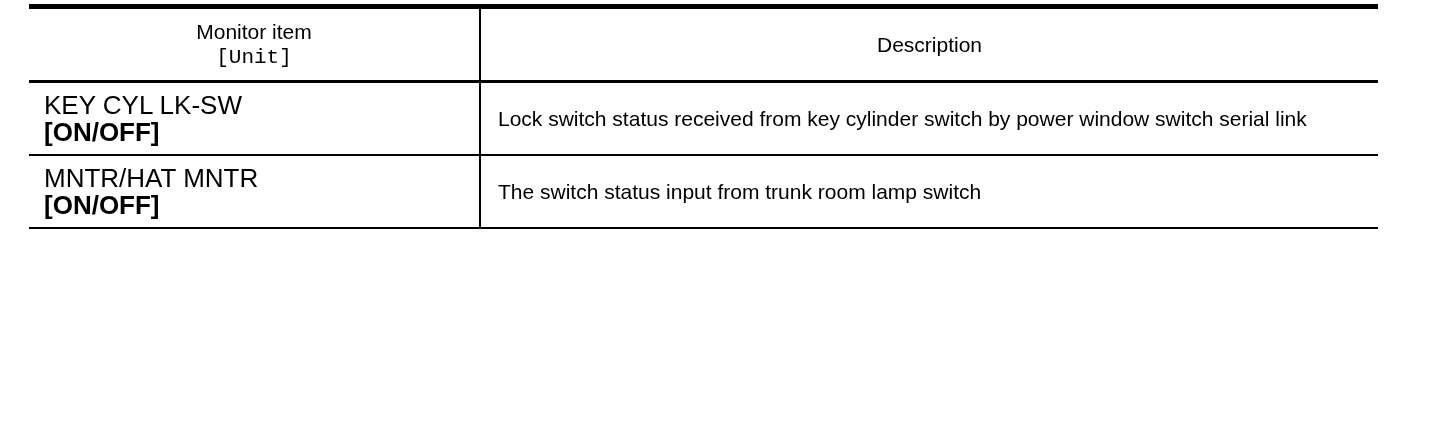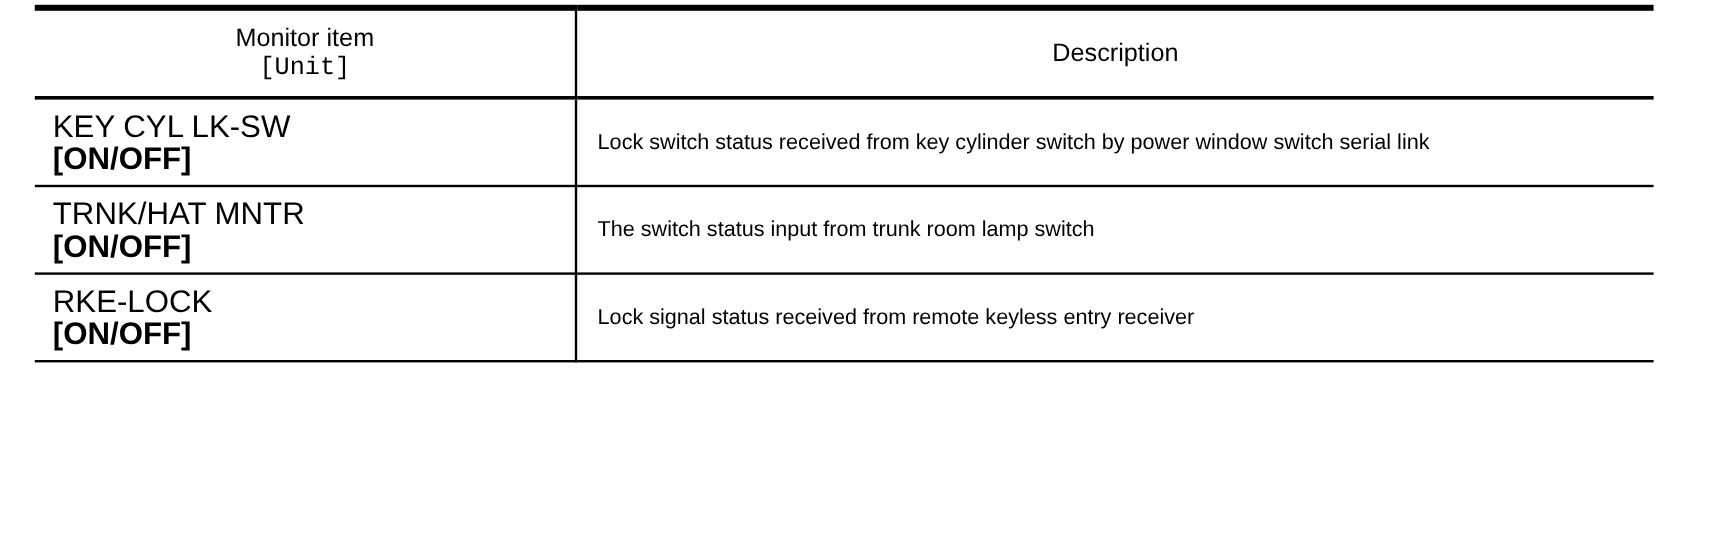--- a/index.html
+++ b/index.html
@@ -82,21 +82,21 @@
     font-size: 26px;
     line-height: 27px;
   }
   .item-name { display: block; white-space: nowrap; }
   .item-unit { display: block; white-space: nowrap; font-weight: bold; }
 
   .desc-cell-inner {
     padding-left: 17px;
     padding-right: 14px;
     text-align: left;
-    font-size: 18px;
+    font-size: 21px;
     line-height: 31px;
   }
 </style>
 </head>
 <body>
 
 <div class="page">
   <div class="table-wrap">
     <table class="spec-table">
       <colgroup>
@@ -129,38 +129,27 @@
           </td>
           <td class="col-desc">
             <div class="desc-cell-inner">Lock switch status received from key cylinder switch by power window switch serial link</div>
           </td>
         </tr>
 
 
         <tr>
           <td class="col-item">
             <div class="item-cell-inner">
-              <span class="item-name">TRNK/HAT MNTR</span>
+              <span class="item-name">MNTR/HAT MNTR</span>
               <span class="item-unit">[ON/OFF]</span>
             </div>
           </td>
           <td class="col-desc">
             <div class="desc-cell-inner">The switch status input from trunk room lamp switch</div>
           </td>
         </tr>
 
-        <tr>
-          <td class="col-item">
-            <div class="item-cell-inner">
-              <span class="item-name">RKE-LOCK</span>
-              <span class="item-unit">[ON/OFF]</span>
-            </div>
-          </td>
-          <td class="col-desc">
-            <div class="desc-cell-inner">Lock signal status received from remote keyless entry receiver</div>
-          </td>
-        </tr>
 
 
       </tbody>
     </table>
   </div>
 </div>
 
 </body></html>

